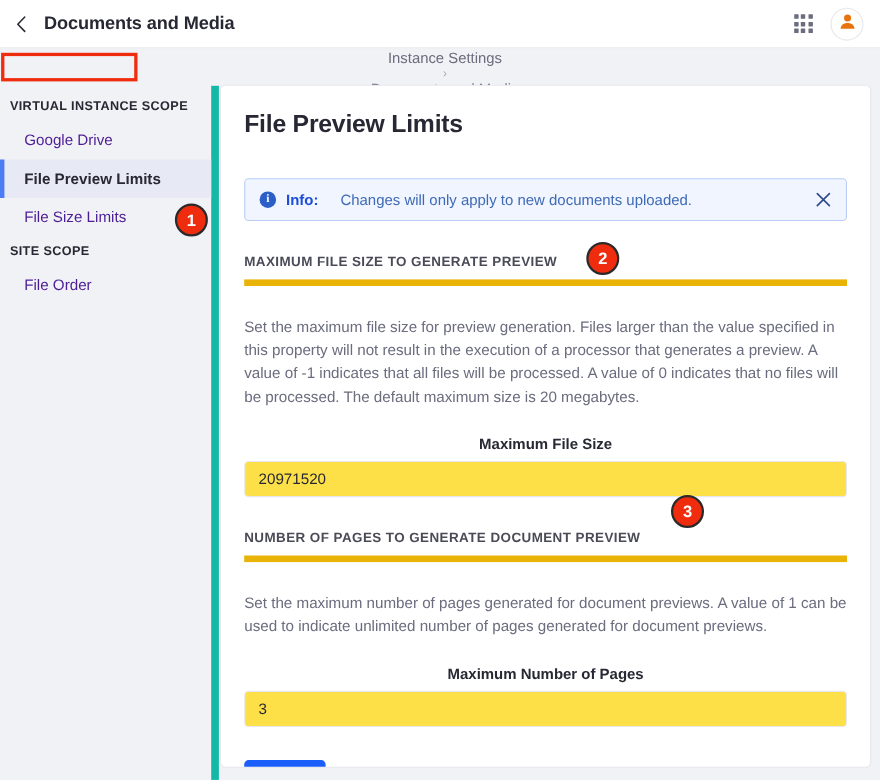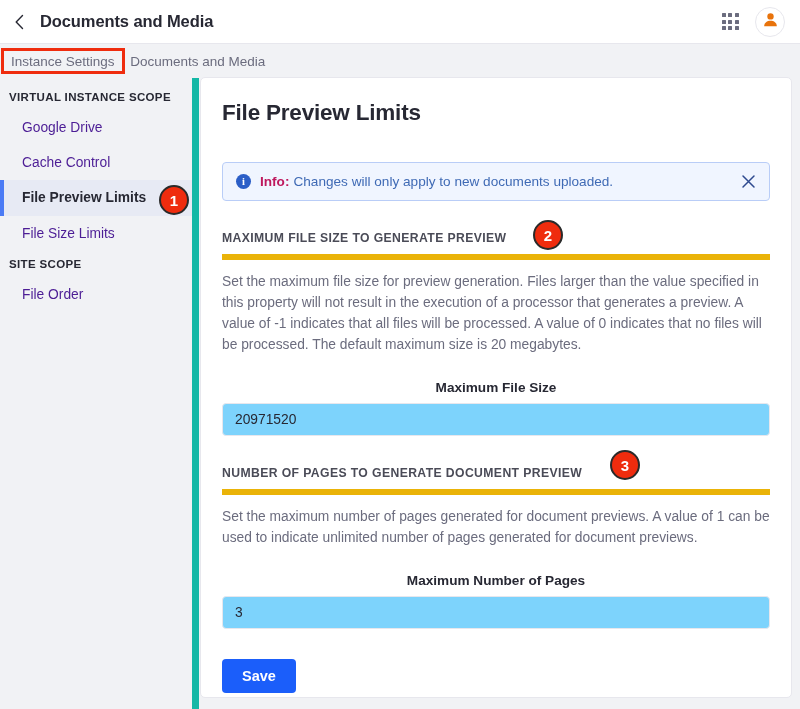--- a/index.html
+++ b/index.html
@@ -99,20 +99,21 @@
   .breadcrumb {
     position: absolute;
     top: 44px; left: 0;
     width: 800px;
     height: 34px;
     display: flex;
     align-items: center;
     padding-left: 9px;
     font-size: 13.5px;
     color: #6b6c7e;
+    flex-direction: column;
   }
   .crumb-link {
     color: #6b6c7e;
     cursor: pointer;
     padding: 1px 2px;
   }
   .crumb-sep {
     margin: 0 5px;
     color: #a7a9bc;
     font-size: 11px;
@@ -206,22 +207,22 @@
     font-weight: bold;
     font-family: "Liberation Serif", serif;
     display: flex;
     align-items: center;
     justify-content: center;
     flex: 0 0 auto;
     margin-right: 9px;
   }
   .alert-strong {
     font-weight: bold;
-    color: #be185d;
-    margin-right: 4px;
+    color: #1d4ed8;
+    margin-right: 20px;
   }
   .alert-text { color: #3f6ab5; }
   .alert-close {
     margin-left: auto;
     cursor: pointer;
     display: flex;
     align-items: center;
     padding-left: 10px;
   }
 
@@ -233,39 +234,39 @@
     font-size: 12.2px;
     font-weight: bold;
     letter-spacing: 0.4px;
     color: #4a4b57;
     text-transform: uppercase;
     padding-bottom: 9px;
     border-bottom: 6px solid #eab308;
   }
 
   .section-desc {
-    margin-top: 12px;
+    margin-top: 28px;
     font-size: 13.8px;
     line-height: 1.52;
     color: #6b6c7e;
   }
 
   .field-label {
     margin-top: 24px;
     font-size: 13.6px;
     font-weight: bold;
     color: #272833;
     text-align: center;
   }
 
   .field-input {
     margin-top: 8px;
     width: 100%;
     height: 33px;
-    background: #7dd3fc;
+    background: #fde047;
     border: 1px solid #e7e7ed;
     border-radius: 4px;
     padding: 0 12px;
     font-family: "Liberation Sans", sans-serif;
     font-size: 13.8px;
     color: #272833;
     outline: none;
   }
 
   .save-btn {
@@ -349,23 +350,20 @@
     <span class="crumb-sep">›</span>
     <span class="crumb-current">Documents and Media</span>
   </div>
 
   <div class="sidebar">
     <div class="nav-header">VIRTUAL INSTANCE SCOPE</div>
 
     <div class="nav-item">
       <span>Google Drive</span>
     </div>
-    <div class="nav-item">
-      <span>Cache Control</span>
-    </div>
     <div class="nav-item active">
       <span>File Preview Limits</span>
     </div>
     <div class="nav-item">
       <span>File Size Limits</span>
     </div>
 
     <div class="nav-header">SITE SCOPE</div>
 
     <div class="nav-item">

